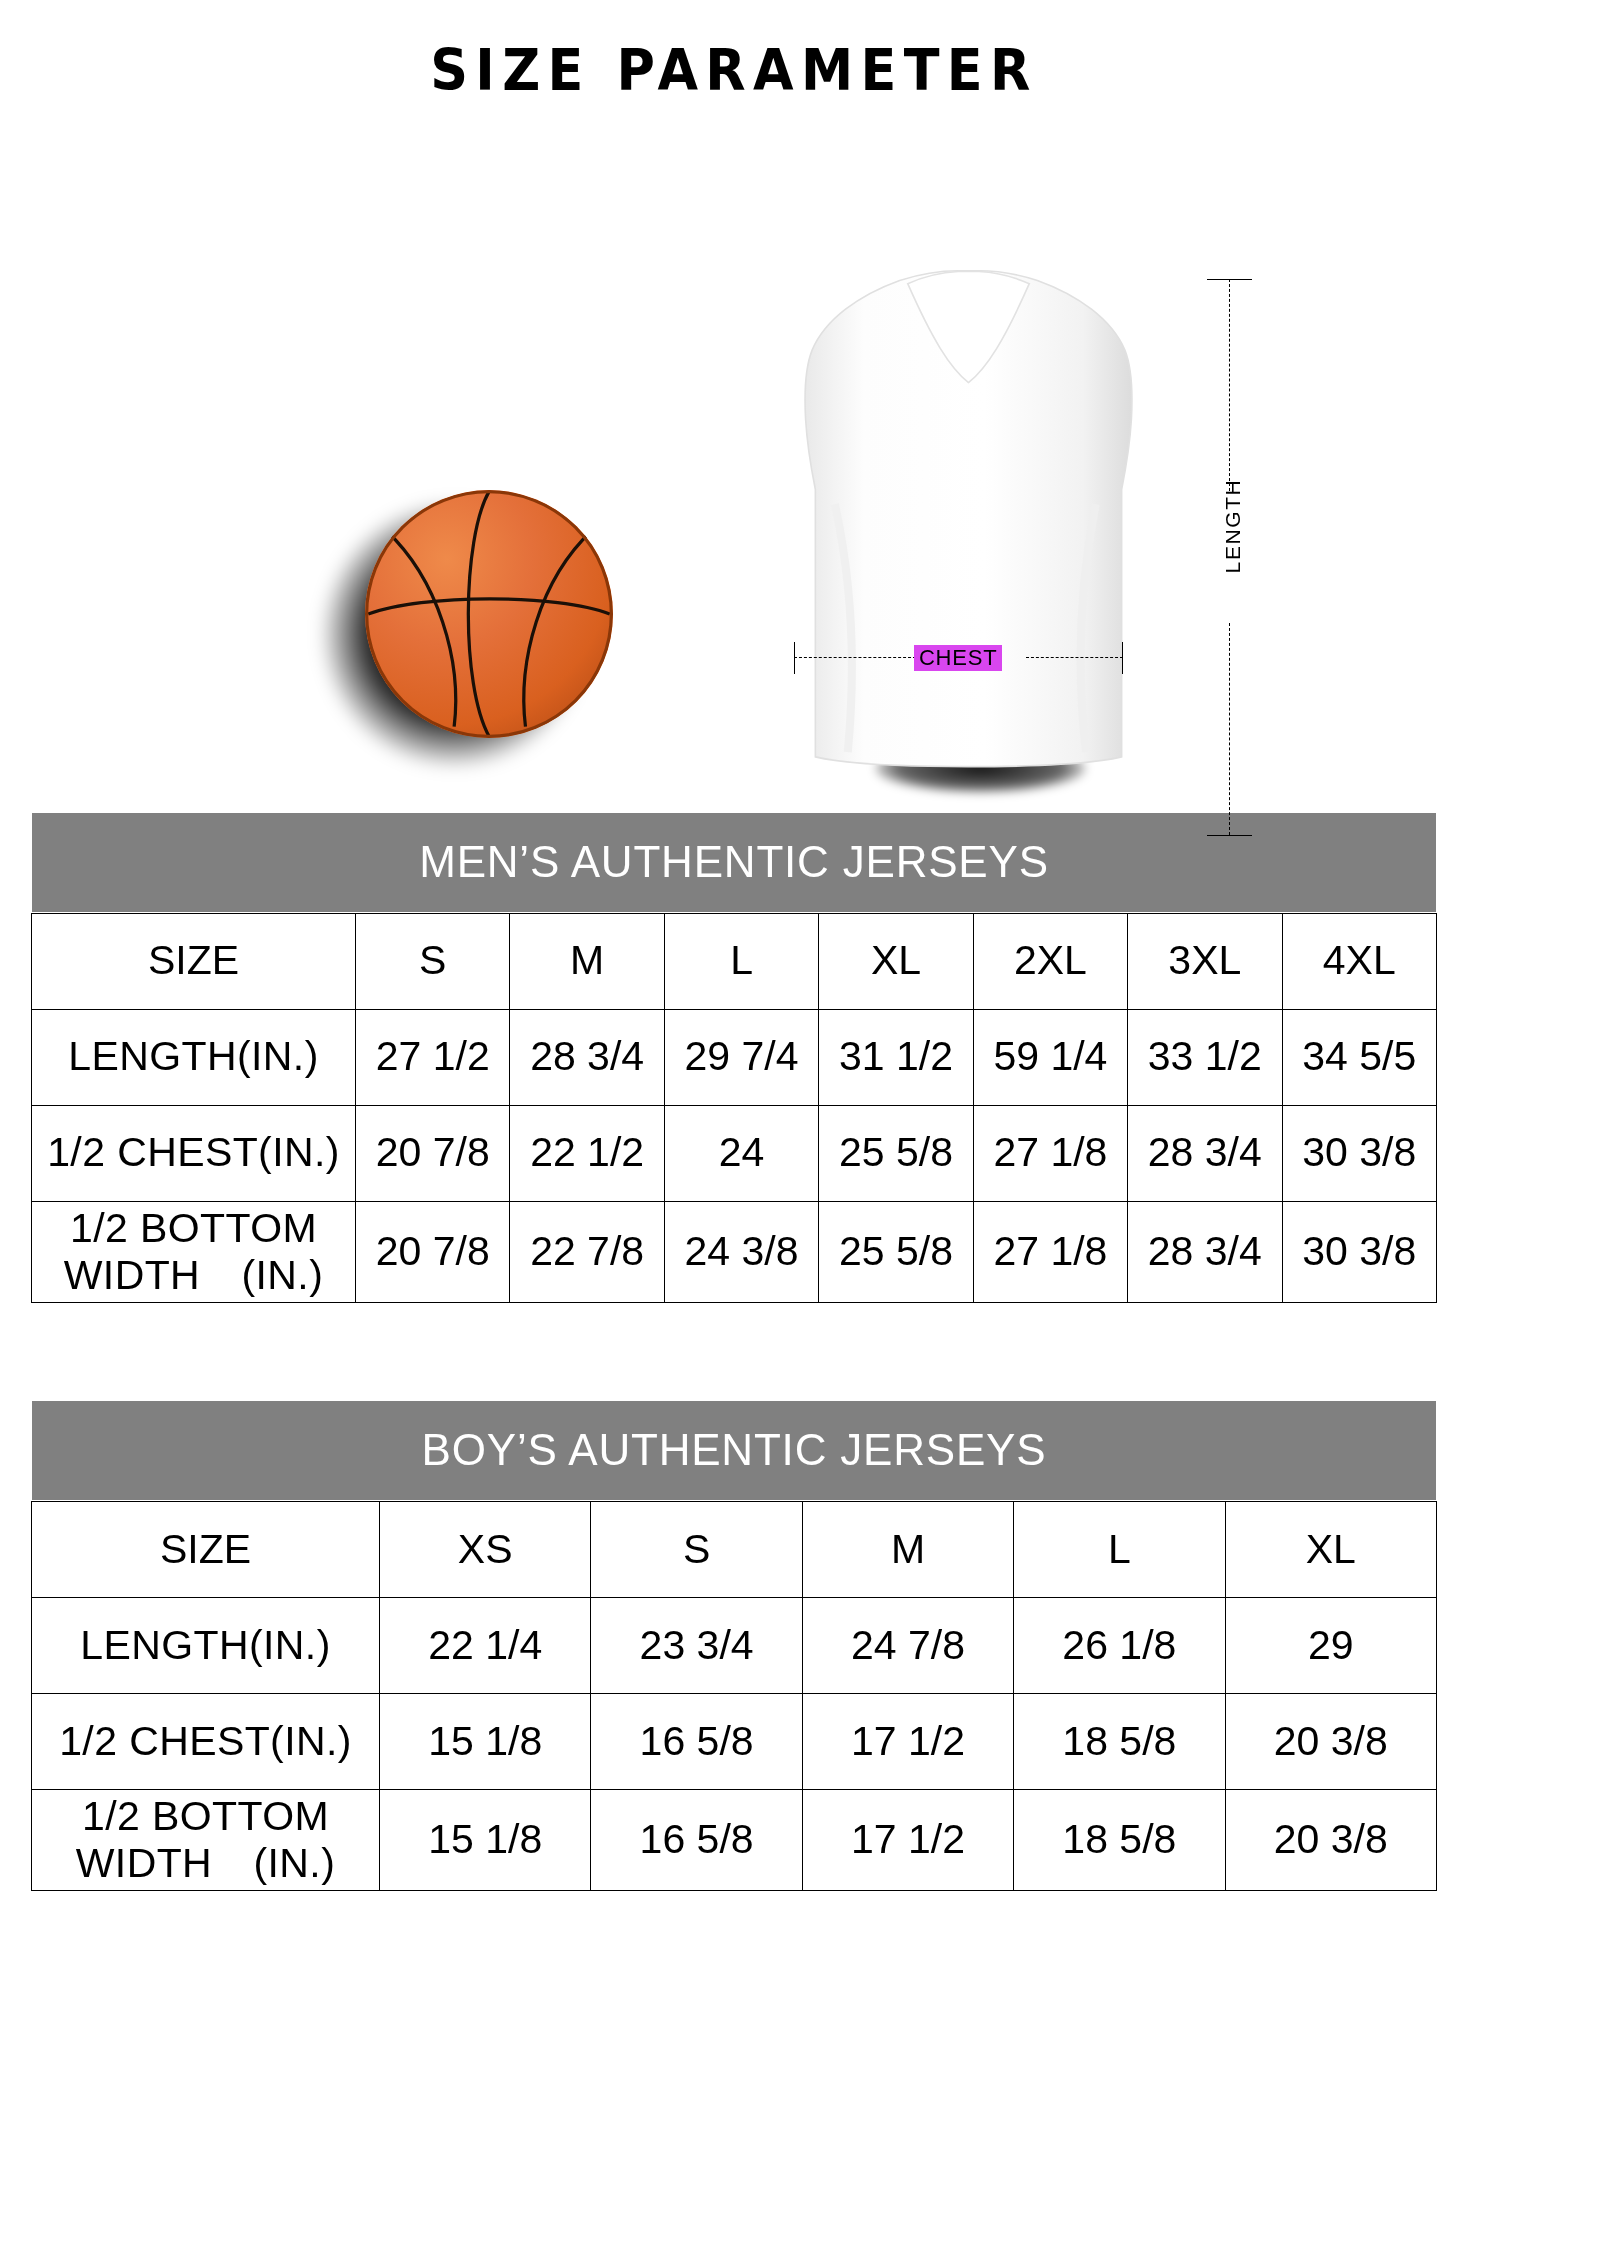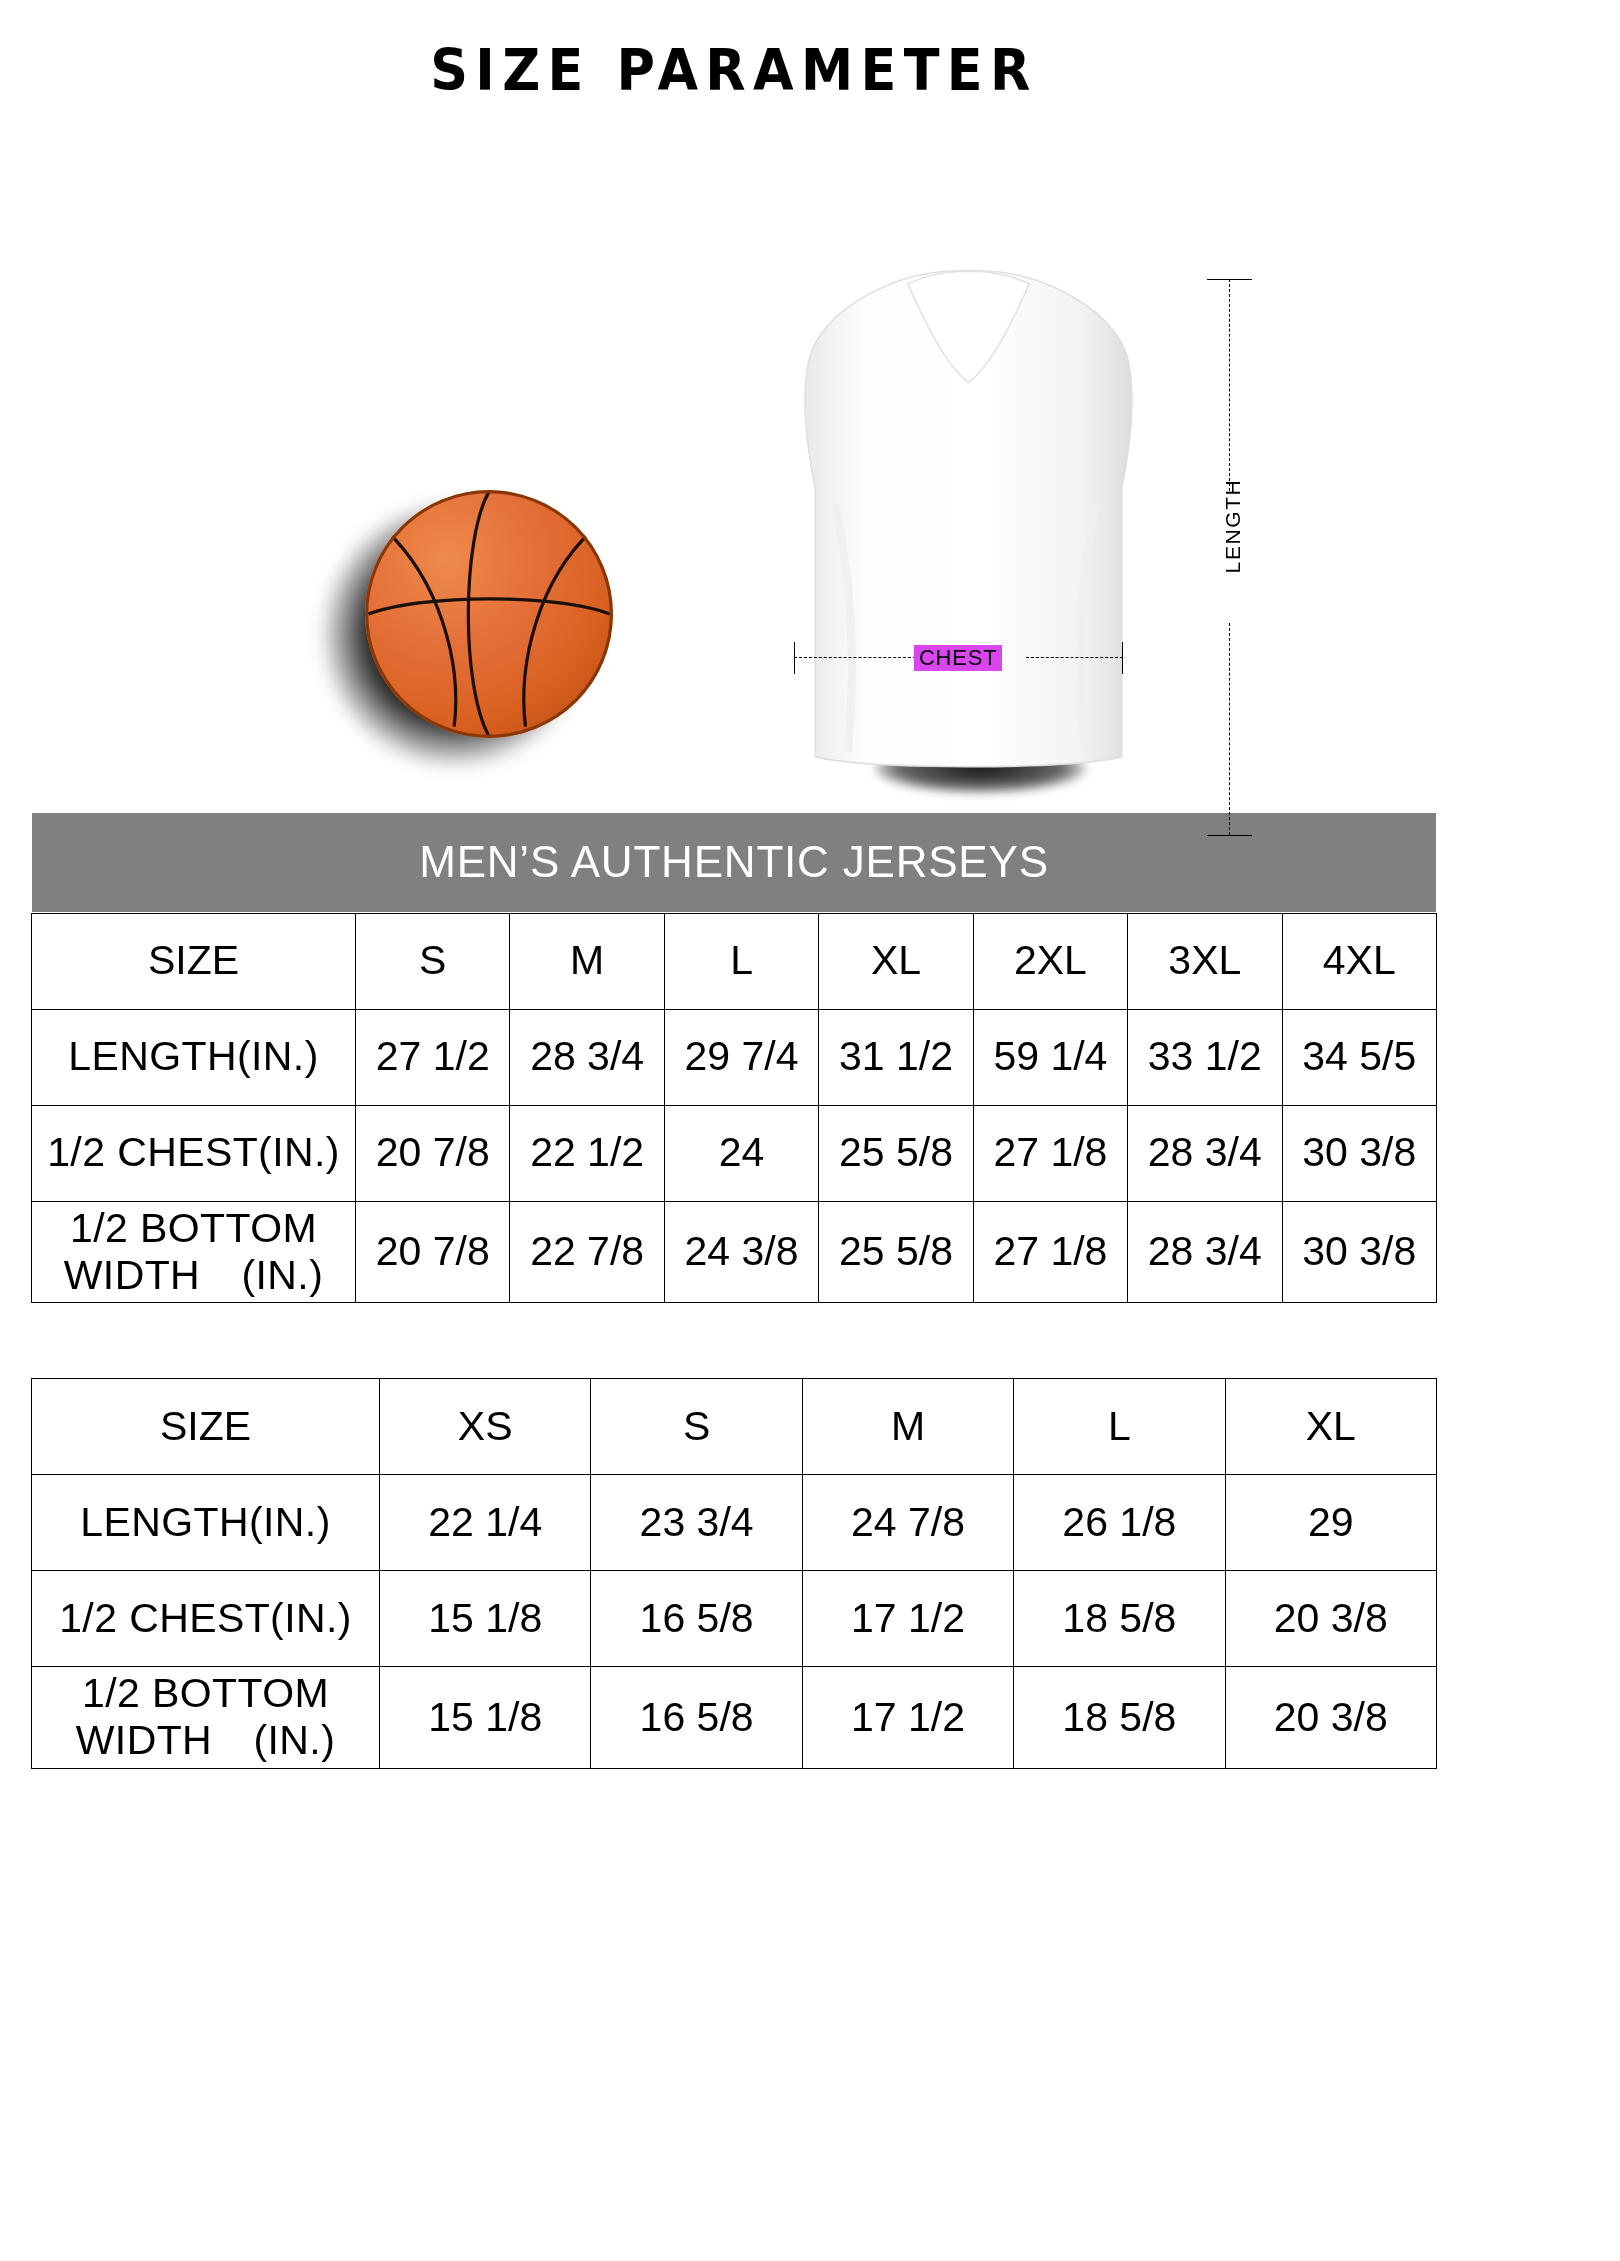--- a/index.html
+++ b/index.html
@@ -198,21 +198,21 @@
   table td {
     border: 1.6px solid #000000;
     text-align: center;
     font-size: 41px;
     height: 96px;
     padding: 3.2px 1.6px;
     font-family: "Liberation Sans", sans-serif;
     white-space: pre-line;
     line-height: 1.15;
   }
-  .sp-men { margin-bottom: 75px; }
+  .sp-men { margin-bottom: 97px; }
 
   .men-col-label { width: 324px; }
   .boy-col-label { width: 348px; }
 
   .row-label { letter-spacing: 0.4px; }
 </style>
 </head>
 <body>
 
 <div class="page">
@@ -327,20 +327,21 @@
           <td>25  5/8</td>
           <td>27  1/8</td>
           <td>28  3/4</td>
           <td>30  3/8</td>
         </tr>
       </tbody>
     </table>
   </div>
 
   <div class="table-block">
+    <div class="table-head">BOY’S AUTHENTIC JERSEYS</div>
     <table>
       <tbody>
         <tr>
           <td class="boy-col-label">SIZE</td>
           <td>XS</td>
           <td>S</td>
           <td>M</td>
           <td>L</td>
           <td>XL</td>
         </tr>

